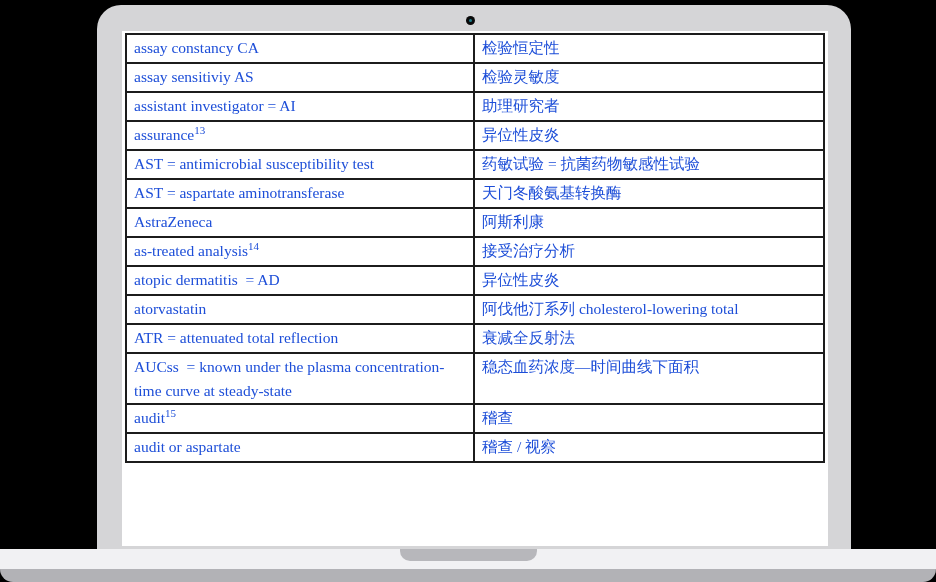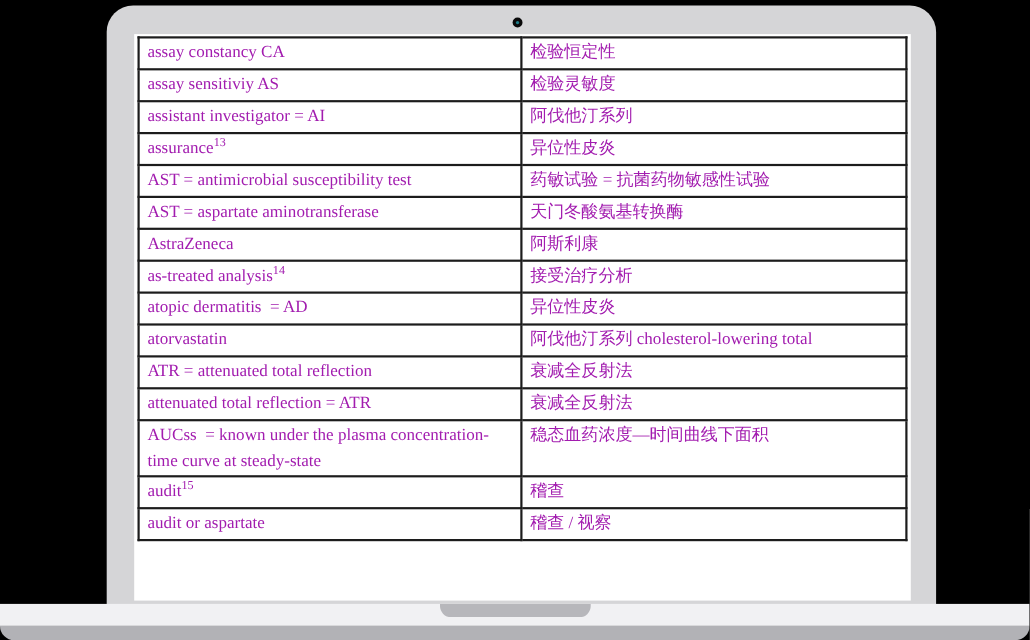--- a/index.html
+++ b/index.html
@@ -55,21 +55,21 @@
   }
   
   table.glossary {
     border-collapse: collapse;
     table-layout: fixed;
     width: 698px;
     margin: 2px 0 17px 3px;
     font-family: "Liberation Serif", serif;
     font-size: 15.5px;
     line-height: 23.5px;
-    color: #a21caf;
+    color: #1d4ed8;
     border-radius: 21px;
   }
   col.c-en { width: 348px; }
   col.c-zh { width: 350px; }
   table.glossary td {
     border: 2px solid #1c1c1c;
     padding: 1px 7px;
     height: 25px;
     vertical-align: top;
     white-space: pre-wrap;
@@ -129,21 +129,21 @@
     <td>检验恒定性</td>
   </tr>
 
   <tr>
     <td>assay sensitiviy AS</td>
     <td>检验灵敏度</td>
   </tr>
 
   <tr>
     <td>assistant investigator = AI</td>
-    <td>阿伐他汀系列</td>
+    <td>助理研究者</td>
   </tr>
 
   <tr>
     <td>assurance<sup>13</sup></td>
     <td>异位性皮炎</td>
   </tr>
 
   <tr>
     <td>AST = antimicrobial susceptibility test</td>
     <td>药敏试验 = 抗菌药物敏感性试验</td>
@@ -173,24 +173,20 @@
   <tr>
     <td>atorvastatin</td>
     <td>阿伐他汀系列 cholesterol-lowering total</td>
   </tr>
 
   <tr>
     <td>ATR = attenuated total reflection</td>
     <td>衰减全反射法</td>
   </tr>
 
-  <tr>
-    <td>attenuated total reflection = ATR</td>
-    <td>衰减全反射法</td>
-  </tr>
 
   <tr>
     <td>AUCss  = known under the plasma concentration-time curve at steady-state</td>
     <td>稳态血药浓度—时间曲线下面积</td>
   </tr>
 
   <tr>
     <td>audit<sup>15</sup></td>
     <td>稽查</td>
   </tr>

